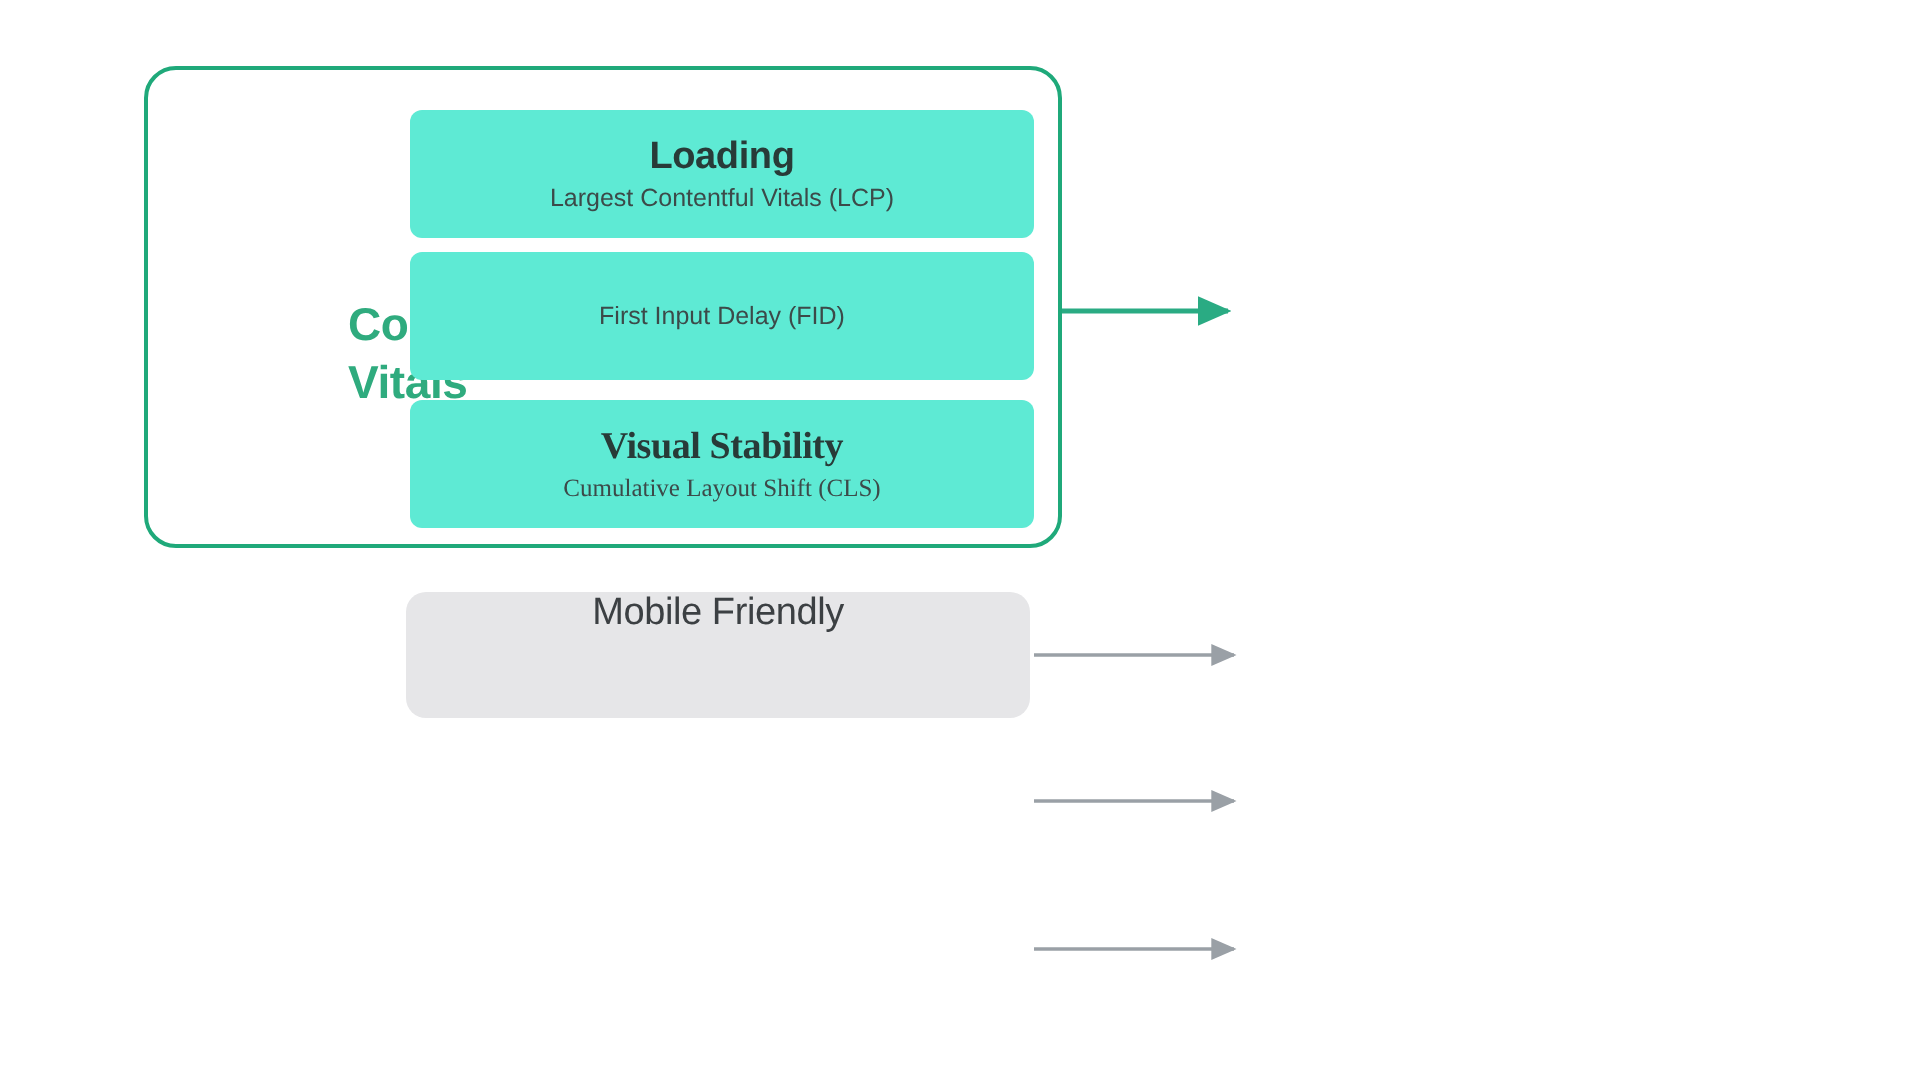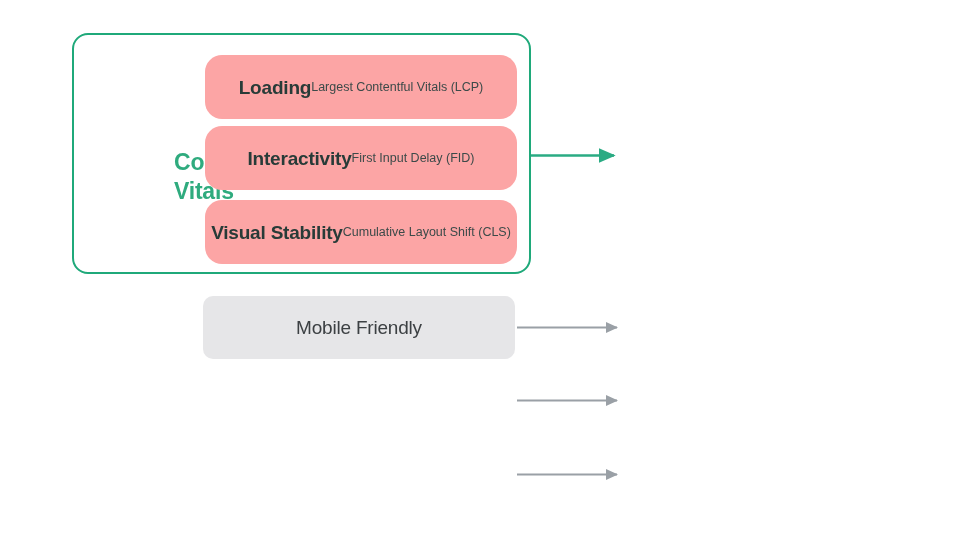--- a/index.html
+++ b/index.html
@@ -44,30 +44,30 @@
     letter-spacing: -0.2px;
   }
   .cwv-label span { display: block; }
 
   
   .metric-card {
     position: absolute;
     left: 203px;
     width: 312px;
     height: 64px;
-    background: #fca5a5;
-    border-radius: 17px;
+    background: #5eead4;
+    border-radius: 6px;
     display: flex;
-    flex-direction: row;
+    flex-direction: column;
     align-items: center;
     justify-content: center;
   }
   .metric-card.m0 { top: 53px; }
   .metric-card.m1 { top: 124px; }
-  .metric-card.m2 { top: 198px; }
+  .metric-card.m2 { top: 198px; font-family: Liberation Serif, serif; }
 
   .metric-title {
     font-size: 19px;
     font-weight: bold;
     color: #283b38;
     line-height: 23px;
     letter-spacing: -0.2px;
   }
   .metric-sub {
     font-size: 12.5px;
@@ -79,21 +79,20 @@
 
   
   .signal-card {
     position: absolute;
     left: 203px;
     width: 312px;
     height: 63px;
     background: #e6e6e8;
     border-radius: 10px;
     display: flex;
-    align-items: center;
     justify-content: center;
   }
   .signal-card.s0 { top: 296px; }
   .signal-card.s1 { top: 369px; }
   .signal-card.s2 { top: 443px; }
 
   .signal-label {
     font-size: 19px;
     font-weight: normal;
     color: #3c4043;
@@ -144,21 +143,20 @@
       <span>Core</span>
       <span>Vitals</span>
     </div>
 
     <div class="metric-card m0" style="left:131px; top:20px;">
       <div class="metric-title">Loading</div>
       <div class="metric-sub">Largest Contentful Vitals (LCP)</div>
     </div>
 
     <div class="metric-card m1" style="left:131px; top:91px;">
-      <div class="metric-title">Interactivity</div>
       <div class="metric-sub">First Input Delay (FID)</div>
     </div>
 
     <div class="metric-card m2" style="left:131px; top:165px;">
       <div class="metric-title">Visual Stability</div>
       <div class="metric-sub">Cumulative Layout Shift (CLS)</div>
     </div>
   </div>
 
   <div class="signal-card s0">

